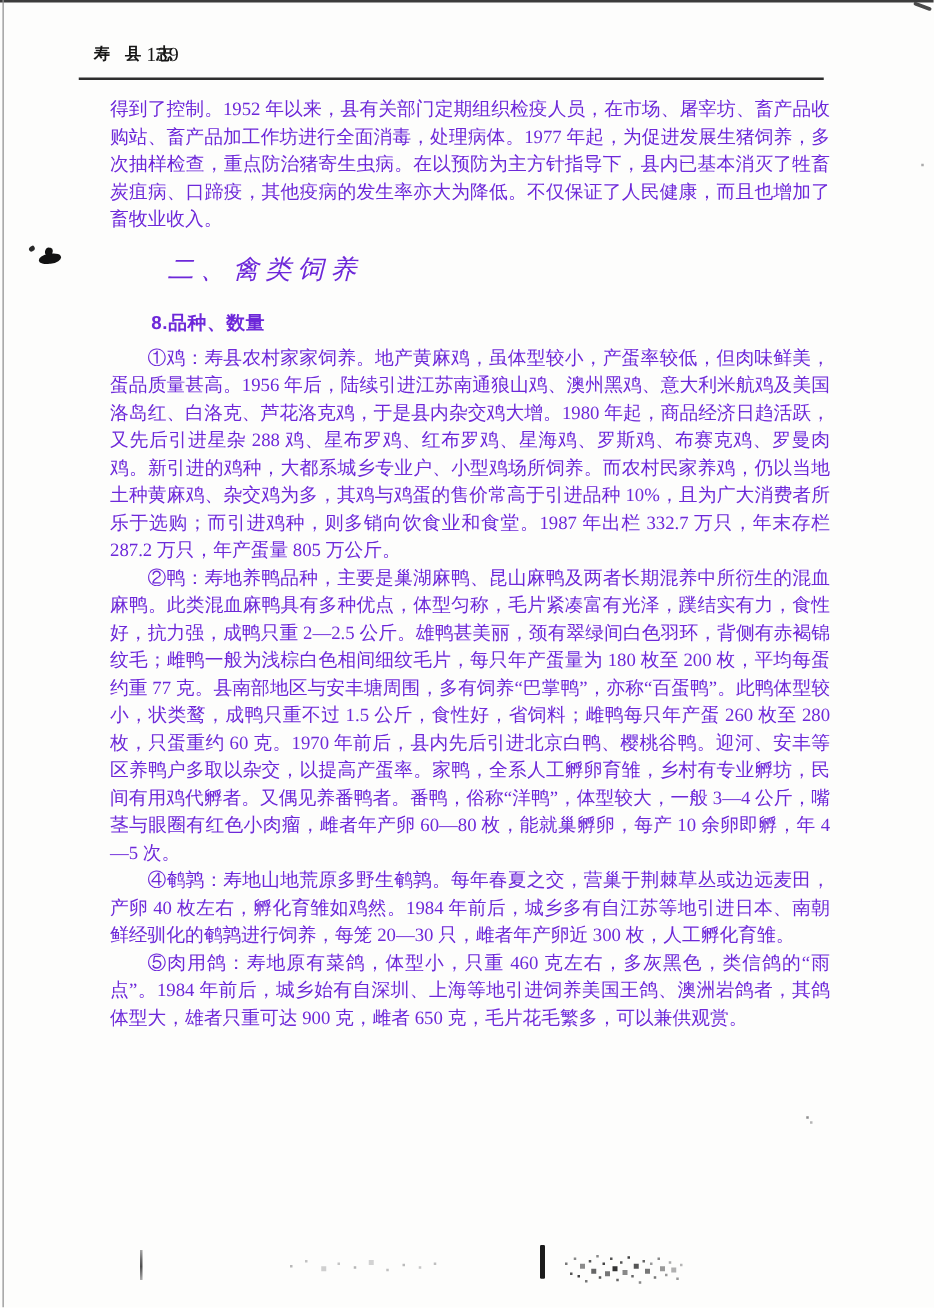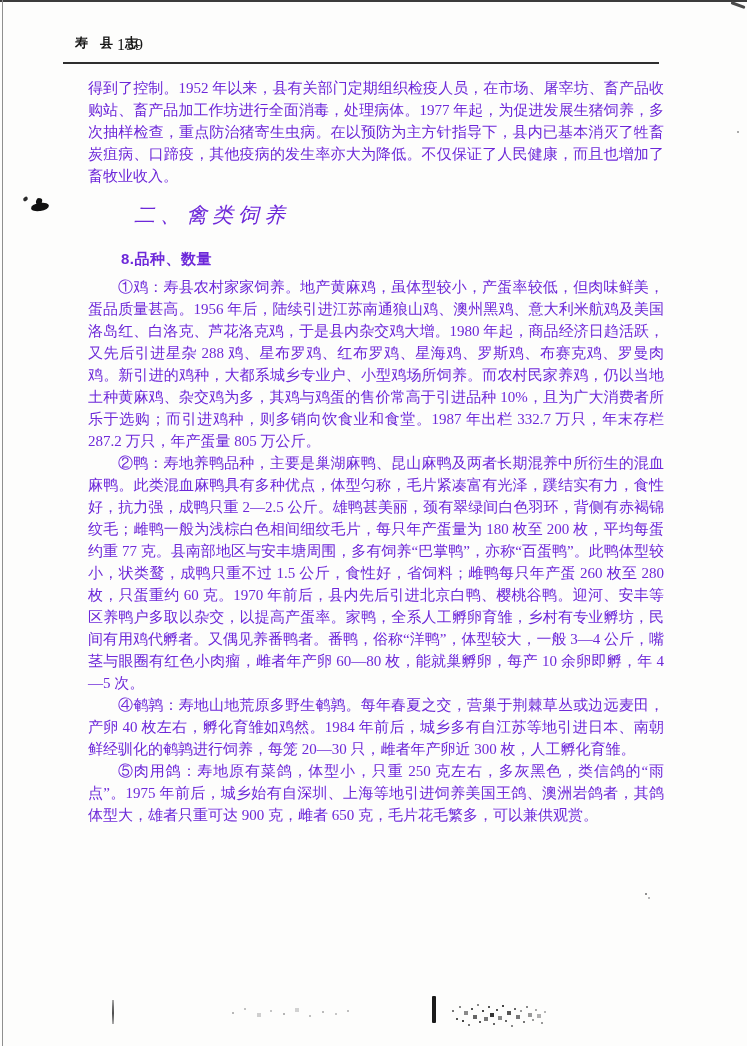--- a/index.html
+++ b/index.html
@@ -94,21 +94,21 @@
   <div class="book-title">寿县志</div>
   <div class="header-rule"></div>
 
   <main class="body-text">
     <p class="continuation">得到了控制。1952 年以来，县有关部门定期组织检疫人员，在市场、屠宰坊、畜产品收购站、畜产品加工作坊进行全面消毒，处理病体。1977 年起，为促进发展生猪饲养，多次抽样检查，重点防治猪寄生虫病。在以预防为主方针指导下，县内已基本消灭了牲畜炭疽病、口蹄疫，其他疫病的发生率亦大为降低。不仅保证了人民健康，而且也增加了畜牧业收入。</p>
     <h2 class="section-heading">二、禽类饲养</h2>
     <h3 class="subsection-heading">8.品种、数量</h3>
     <p>①鸡：寿县农村家家饲养。地产黄麻鸡，虽体型较小，产蛋率较低，但肉味鲜美，蛋品质量甚高。1956 年后，陆续引进江苏南通狼山鸡、澳州黑鸡、意大利米航鸡及美国洛岛红、白洛克、芦花洛克鸡，于是县内杂交鸡大增。1980 年起，商品经济日趋活跃，又先后引进星杂 288 鸡、星布罗鸡、红布罗鸡、星海鸡、罗斯鸡、布赛克鸡、罗曼肉鸡。新引进的鸡种，大都系城乡专业户、小型鸡场所饲养。而农村民家养鸡，仍以当地土种黄麻鸡、杂交鸡为多，其鸡与鸡蛋的售价常高于引进品种 10%，且为广大消费者所乐于选购；而引进鸡种，则多销向饮食业和食堂。1987 年出栏 332.7 万只，年末存栏 287.2 万只，年产蛋量 805 万公斤。</p>
     <p>②鸭：寿地养鸭品种，主要是巢湖麻鸭、昆山麻鸭及两者长期混养中所衍生的混血麻鸭。此类混血麻鸭具有多种优点，体型匀称，毛片紧凑富有光泽，蹼结实有力，食性好，抗力强，成鸭只重 2—2.5 公斤。雄鸭甚美丽，颈有翠绿间白色羽环，背侧有赤褐锦纹毛；雌鸭一般为浅棕白色相间细纹毛片，每只年产蛋量为 180 枚至 200 枚，平均每蛋约重 77 克。县南部地区与安丰塘周围，多有饲养“巴掌鸭”，亦称“百蛋鸭”。此鸭体型较小，状类鹜，成鸭只重不过 1.5 公斤，食性好，省饲料；雌鸭每只年产蛋 260 枚至 280 枚，只蛋重约 60 克。1970 年前后，县内先后引进北京白鸭、樱桃谷鸭。迎河、安丰等区养鸭户多取以杂交，以提高产蛋率。家鸭，全系人工孵卵育雏，乡村有专业孵坊，民间有用鸡代孵者。又偶见养番鸭者。番鸭，俗称“洋鸭”，体型较大，一般 3—4 公斤，嘴茎与眼圈有红色小肉瘤，雌者年产卵 60—80 枚，能就巢孵卵，每产 10 余卵即孵，年 4—5 次。</p>
     <p>④鹌鹑：寿地山地荒原多野生鹌鹑。每年春夏之交，营巢于荆棘草丛或边远麦田，产卵 40 枚左右，孵化育雏如鸡然。1984 年前后，城乡多有自江苏等地引进日本、南朝鲜经驯化的鹌鹑进行饲养，每笼 20—30 只，雌者年产卵近 300 枚，人工孵化育雏。</p>
-    <p>⑤肉用鸽：寿地原有菜鸽，体型小，只重 250 克左右，多灰黑色，类信鸽的“雨点”。1975 年前后，城乡始有自深圳、上海等地引进饲养美国王鸽、澳洲岩鸽者，其鸽体型大，雄者只重可达 900 克，雌者 650 克，毛片花毛繁多，可以兼供观赏。</p>
+    <p>⑤肉用鸽：寿地原有菜鸽，体型小，只重 460 克左右，多灰黑色，类信鸽的“雨点”。1984 年前后，城乡始有自深圳、上海等地引进饲养美国王鸽、澳洲岩鸽者，其鸽体型大，雄者只重可达 900 克，雌者 650 克，毛片花毛繁多，可以兼供观赏。</p>
   </main>
 
   <div class="ink-blob">
     <span class="b1"></span>
     <span class="b2"></span>
     <span class="b3"></span>
   </div>
 
   <div class="dash-artifact"></div>
   <div class="bar-artifact"></div>

